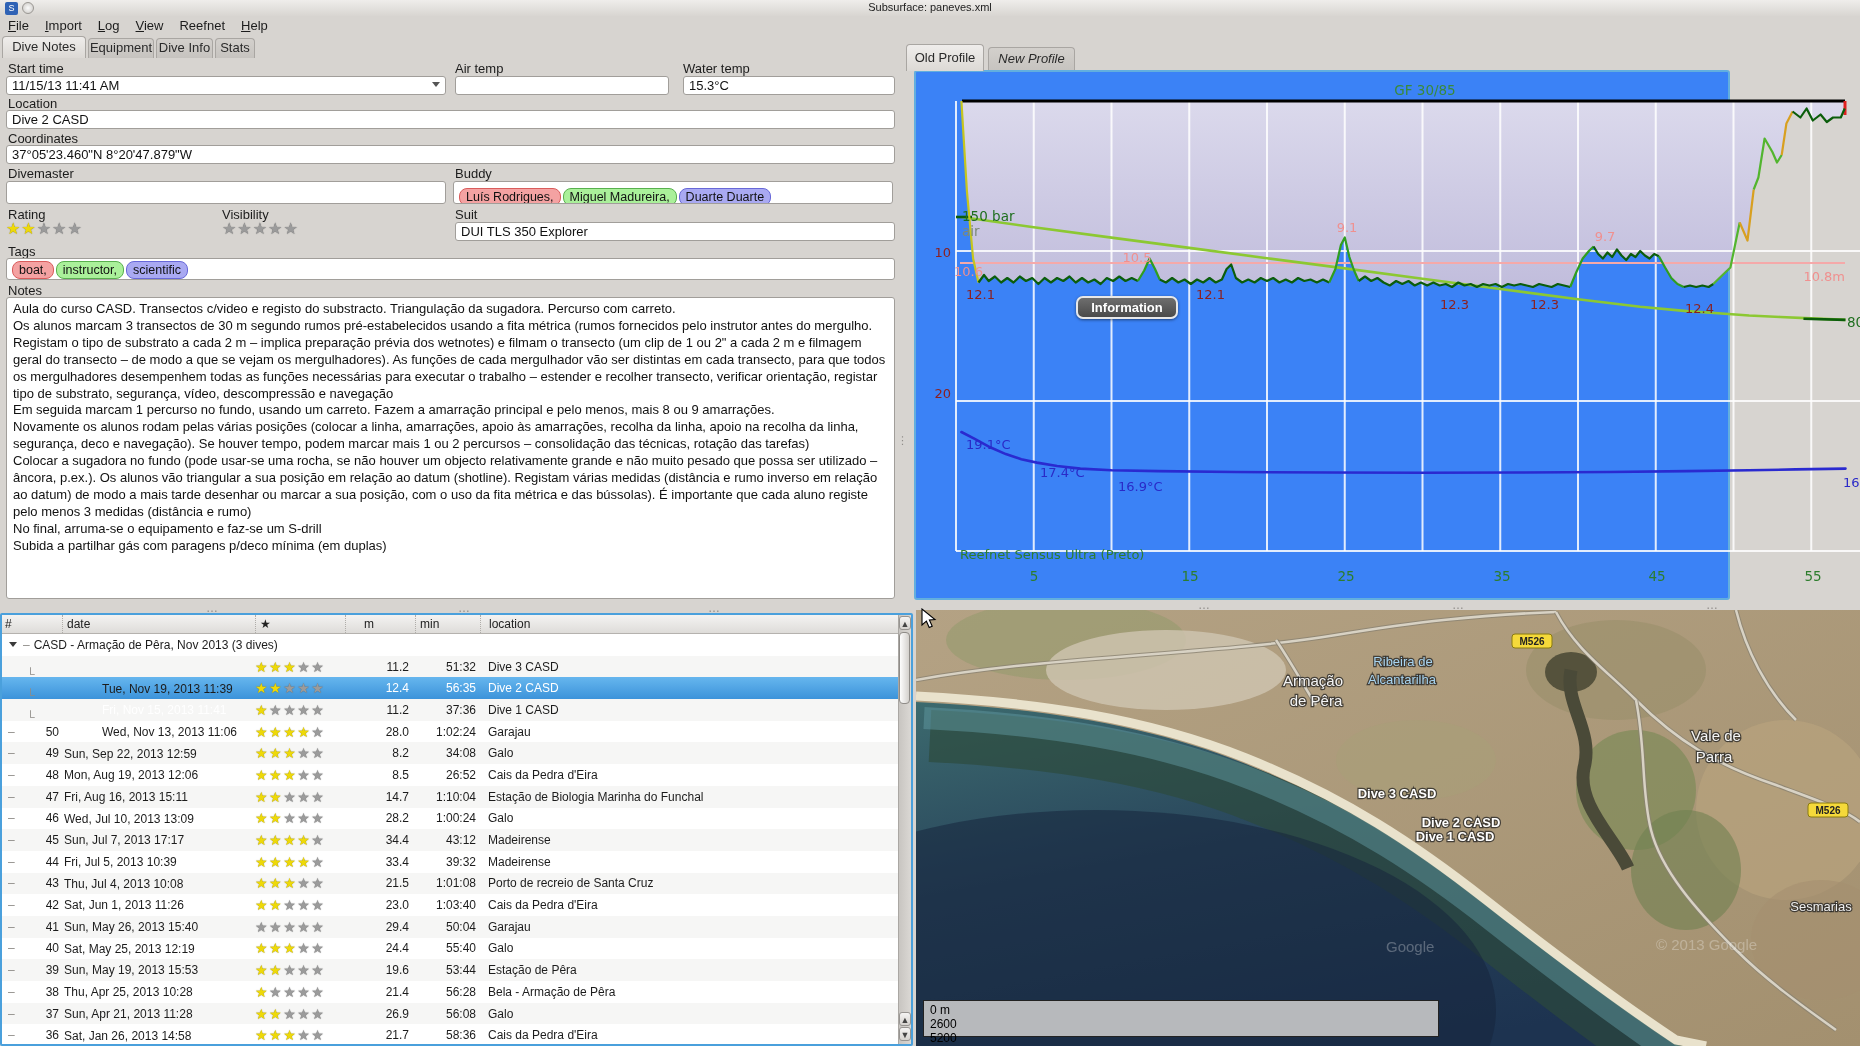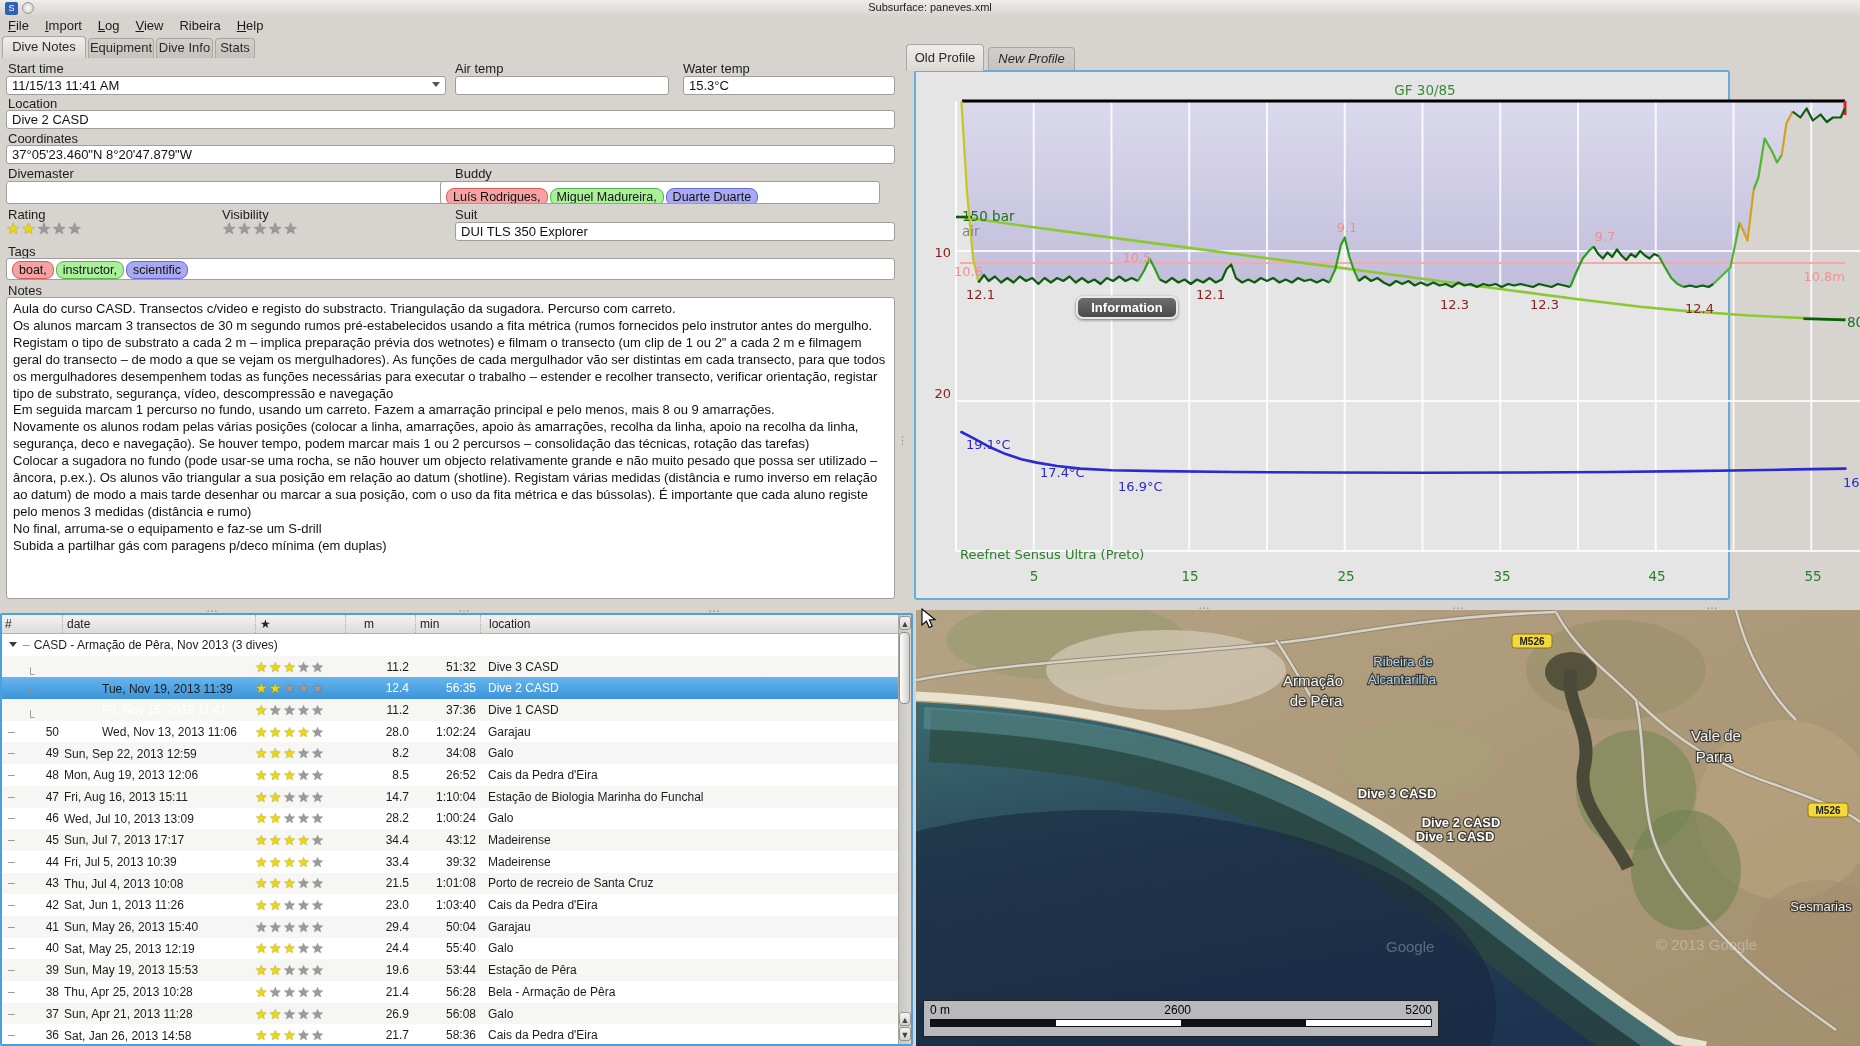--- a/index.html
+++ b/index.html
@@ -72,52 +72,52 @@
 
   
   .sb-track { position:absolute; background:linear-gradient(90deg,#c8c5c1,#dbd8d4); border-left:1px solid #aaa7a3; }
   .sb-thumb { position:absolute; background:linear-gradient(90deg,#fdfdfd,#d4d1cd);
     border:1px solid #8f8c88; border-radius:4px; }
   .sb-btn { position:absolute; width:12px; height:14px; font-size:9px; text-align:center;
     line-height:14px; color:#444; background:linear-gradient(#f5f4f3,#d5d2ce);
     border:1px solid #979491; border-radius:3px; }
 
   
-  #chart-frame { left:914px; top:70px; width:816px; height:530px; background:#e5e5e5;
+  #chart-frame { left:914px; top:70px; width:816px; height:530px; background:#3b82f6;
     border:2px solid #62aede; border-radius:3px; }
   #chart-svg { position:absolute; left:-2px; top:-2px; }
   #info-btn { position:absolute; left:160px; top:224px; width:102px; height:23px;
     background:linear-gradient(#6e6e6e,#4a4a4a); border:2px solid #e8e8e8; border-radius:7px;
     box-shadow:0 1px 3px rgba(0,0,0,.5); color:#fff; font-weight:bold; font-size:13px;
     text-align:center; line-height:19px; }
 
   
   #map { left:916px; top:610px; width:944px; height:436px; overflow:hidden; background:#b09d7e; }
   #scalebar { position:absolute; left:7px; top:390px; width:516px; height:37px;
     background:rgba(205,205,205,.88); border:1px solid #222; font-size:12px; color:#000; }
-  #scalebar .lbls { display:flex; justify-content:space-between; padding:2px 6px 1px 6px; }
+  #scalebar .lbls { display:flex; justify-content:space-between; padding:2px 6px 1px 6px;flex-direction:column; }
   #sb-bar { margin:1px 6px; height:8px; border:1px solid #111; display:flex; }
   #sb-bar div { flex:1; }
   .seg-b { background:#111; } .seg-w { background:#fff; }
 
   
   #cursor { left:921px; top:608px; width:22px; height:22px; z-index:50; }
 </style>
 </head>
 <body>
 
 <div id="app">
 
   <div id="titlebar" class="abs">
     <div id="app-icon" class="abs">S</div>
     <div id="win-btn" class="abs"></div>
     <div id="title-text" class="abs">Subsurface: paneves.xml</div>
   </div>
 
-  <div id="menubar" class="abs"><span class="menu-item"><u>F</u>ile</span><span class="menu-item"><u>I</u>mport</span><span class="menu-item"><u>L</u>og</span><span class="menu-item"><u>V</u>iew</span><span class="menu-item">Ribeira</span><span class="menu-item"><u>H</u>elp</span></div>
+  <div id="menubar" class="abs"><span class="menu-item"><u>F</u>ile</span><span class="menu-item"><u>I</u>mport</span><span class="menu-item"><u>L</u>og</span><span class="menu-item"><u>V</u>iew</span><span class="menu-item">Reefnet</span><span class="menu-item"><u>H</u>elp</span></div>
 
   <div id="left-tabbar">
       <div class="tab active" style="left:2px;top:36px;width:84px;height:22px;line-height:20px;">Dive Notes</div>
       <div class="tab " style="left:88px;top:38px;width:66px;height:20px;line-height:18px;">Equipment</div>
       <div class="tab " style="left:156px;top:38px;width:57px;height:20px;line-height:18px;">Dive Info</div>
       <div class="tab " style="left:215px;top:38px;width:40px;height:20px;line-height:18px;">Stats</div>
     </div>
 
   <div id="form">
   <div class="form-label" style="left:8px;top:61px;">Start time</div>
@@ -126,21 +126,21 @@
   <div class="field" style="left:6px;top:76px;width:440px;height:19px;">11/15/13 11:41 AM<span class="chev"></span></div>
   <div class="field" style="left:455px;top:76px;width:214px;height:19px;"></div>
   <div class="field" style="left:683px;top:76px;width:212px;height:19px;">15.3°C</div>
   <div class="form-label" style="left:8px;top:96px;">Location</div>
   <div class="field" style="left:6px;top:110px;width:889px;height:19px;">Dive 2 CASD</div>
   <div class="form-label" style="left:8px;top:131px;">Coordinates</div>
   <div class="field" style="left:6px;top:145px;width:889px;height:19px;">37°05'23.460"N 8°20'47.879"W</div>
   <div class="form-label" style="left:8px;top:166px;">Divemaster</div>
   <div class="form-label" style="left:455px;top:166px;">Buddy</div>
   <div class="field" style="left:6px;top:181px;width:440px;height:23px;"></div>
-  <div class="field" style="left:440px;top:181px;width:440px;height:23px;padding-top:6px;"><span class="chip red">Luís Rodrigues,</span><span class="chip green">Miguel Madureira,</span><span class="chip blue">Duarte Duarte</span></div>
+  <div class="field" style="left:453px;top:181px;width:440px;height:23px;padding-top:6px;"><span class="chip red">Luís Rodrigues,</span><span class="chip green">Miguel Madureira,</span><span class="chip blue">Duarte Duarte</span></div>
   <div class="form-label" style="left:8px;top:207px;">Rating</div>
   <div class="form-label" style="left:222px;top:207px;">Visibility</div>
   <div class="form-label" style="left:455px;top:207px;">Suit</div>
   <div class="stars-row" style="left:6px;top:219px;"><span class="st-f">★</span><span class="st-f">★</span><span class="st-e">★</span><span class="st-e">★</span><span class="st-e">★</span></div>
   <div class="stars-row" style="left:222px;top:219px;"><span class="st-e">★</span><span class="st-e">★</span><span class="st-e">★</span><span class="st-e">★</span><span class="st-e">★</span></div>
   <div class="field" style="left:455px;top:222px;width:440px;height:19px;">DUI TLS 350 Explorer</div>
   <div class="form-label" style="left:8px;top:244px;">Tags</div>
   <div class="field" style="left:6px;top:258px;width:889px;height:22px;padding-top:2px;"><span class="chip red">boat,</span><span class="chip green">instructor,</span><span class="chip blue">scientific</span></div>
   <div class="form-label" style="left:8px;top:283px;">Notes</div>
   <div class="field" id="notes-box" style="left:6px;top:297px;width:889px;height:302px;">Aula do curso CASD. Transectos c/video e registo do substracto. Triangulação da sugadora. Percurso com carreto.

